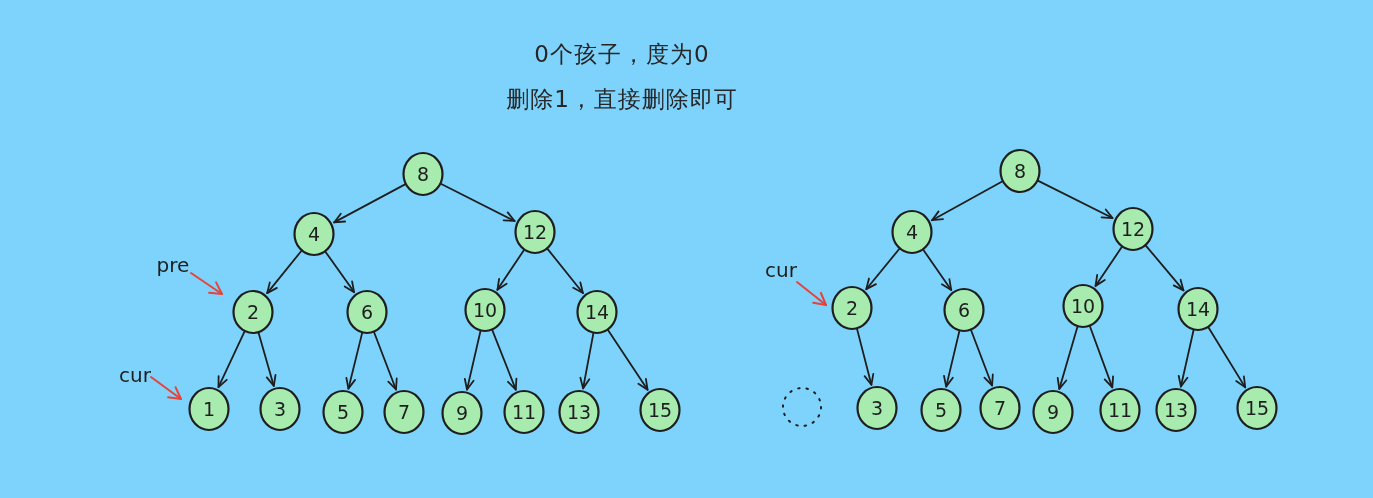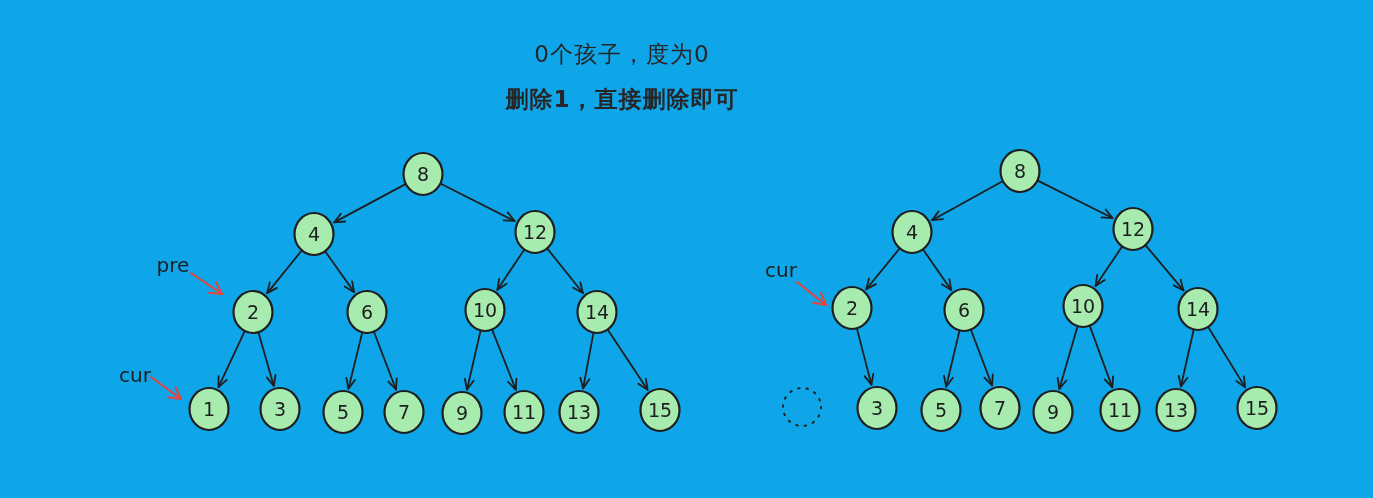--- a/index.html
+++ b/index.html
@@ -17,24 +17,24 @@
     letter-spacing:1px;
     white-space:nowrap;
     font-family:"DejaVu Sans", sans-serif;
   }
   svg{position:absolute;left:0;top:0;}
   svg text{font-family:"DejaVu Sans", sans-serif;}
 </style>
 </head>
 <body>
 
-<div class="canvas" style="background: #0ea5e9;">
+<div class="canvas" style="background: #7dd3fc;">
   <div>
     <div class="title-line" style="top: 39px; color: rgb(38, 38, 38);">0个孩子，度为0</div>
-    <div class="title-line" style="top: 84px; color: rgb(38, 38, 38); font-weight: bold;">删除1，直接删除即可</div>
+    <div class="title-line" style="top: 84px; color: rgb(38, 38, 38);">删除1，直接删除即可</div>
   </div>
   <svg width="1373" height="498" viewBox="0 0 1373 498">
       <line x1="405.5" y1="184.1" x2="334.1" y2="222.4" stroke="#1E1E1E" stroke-width="1.8" stroke-linecap="round"></line>
       <path d="M340.8 213.7 L334.1490617873746 222.42654608144417 L345.1 221.5" fill="none" stroke="#1E1E1E" stroke-width="1.8" stroke-linecap="round" stroke-linejoin="round"></path>
       <line x1="440.8" y1="183.7" x2="514.6" y2="221.0" stroke="#1E1E1E" stroke-width="1.8" stroke-linecap="round"></line>
       <path d="M503.6 220.3 L514.5761285866224 220.96349805612513 L507.7 212.4" fill="none" stroke="#1E1E1E" stroke-width="1.8" stroke-linecap="round" stroke-linejoin="round"></path>
       <line x1="301.7" y1="250.5" x2="267.2" y2="293.1" stroke="#1E1E1E" stroke-width="1.8" stroke-linecap="round"></line>
       <path d="M269.8 282.4 L267.1688261645121 293.0947665146353 L276.9 287.9" fill="none" stroke="#1E1E1E" stroke-width="1.8" stroke-linecap="round" stroke-linejoin="round"></path>
       <line x1="325.2" y1="251.4" x2="354.1" y2="292.1" stroke="#1E1E1E" stroke-width="1.8" stroke-linecap="round"></line>
       <path d="M344.7 286.4 L354.0735414040029 292.1490315900685 L352.1 281.3" fill="none" stroke="#1E1E1E" stroke-width="1.8" stroke-linecap="round" stroke-linejoin="round"></path>

